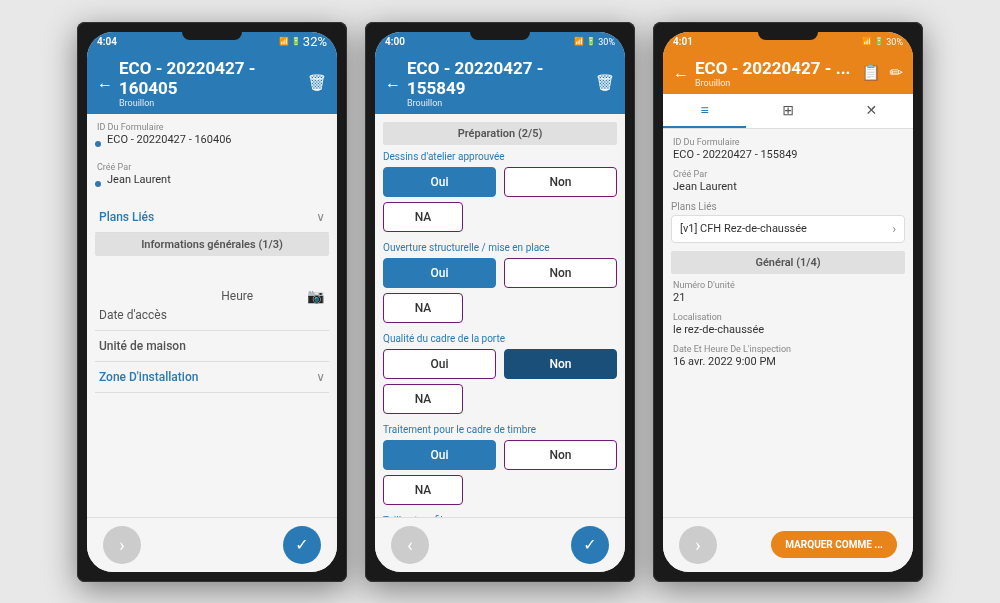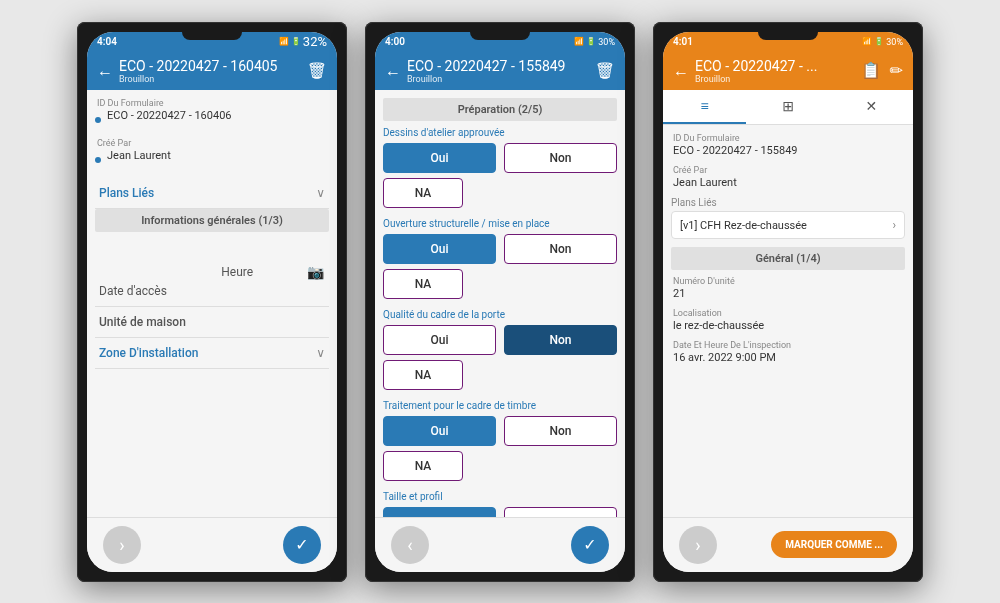--- a/index.html
+++ b/index.html
@@ -70,22 +70,22 @@
       justify-content: space-between;
     }
     .header.orange { background: #e8841a; }
     .header-left {
       display: flex;
       align-items: center;
       gap: 6px;
     }
     .header-title {
       color: white;
-      font-size: 14px;
-      font-weight: 400;
+      font-size: 17px;
+      font-weight: 700;
       line-height: 1.2;
     }
     .header-subtitle {
       color: rgba(255,255,255,0.85);
       font-size: 9px;
     }
     .header-icon {
       color: white;
       font-size: 16px;
       cursor: pointer;

